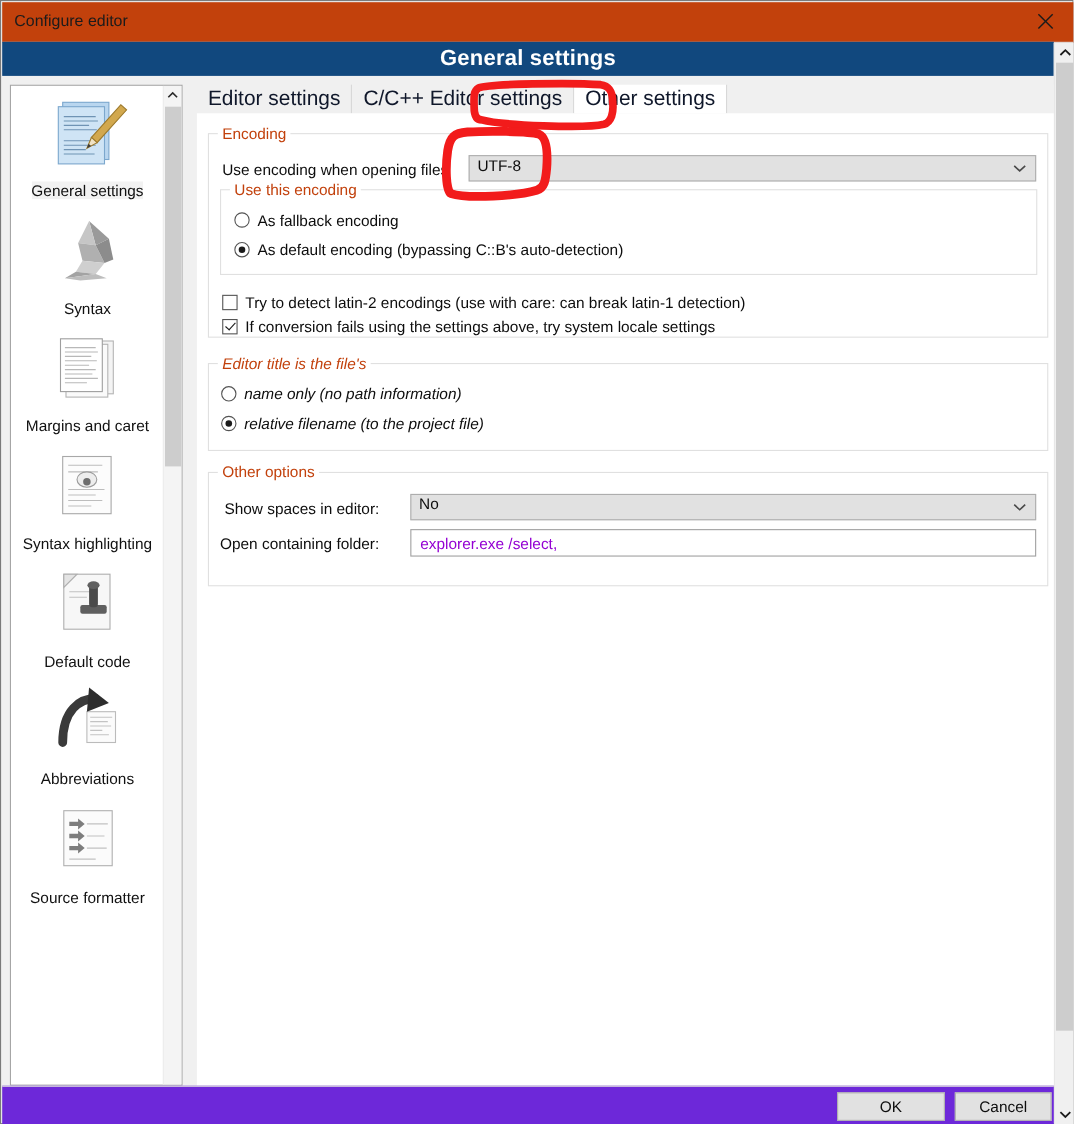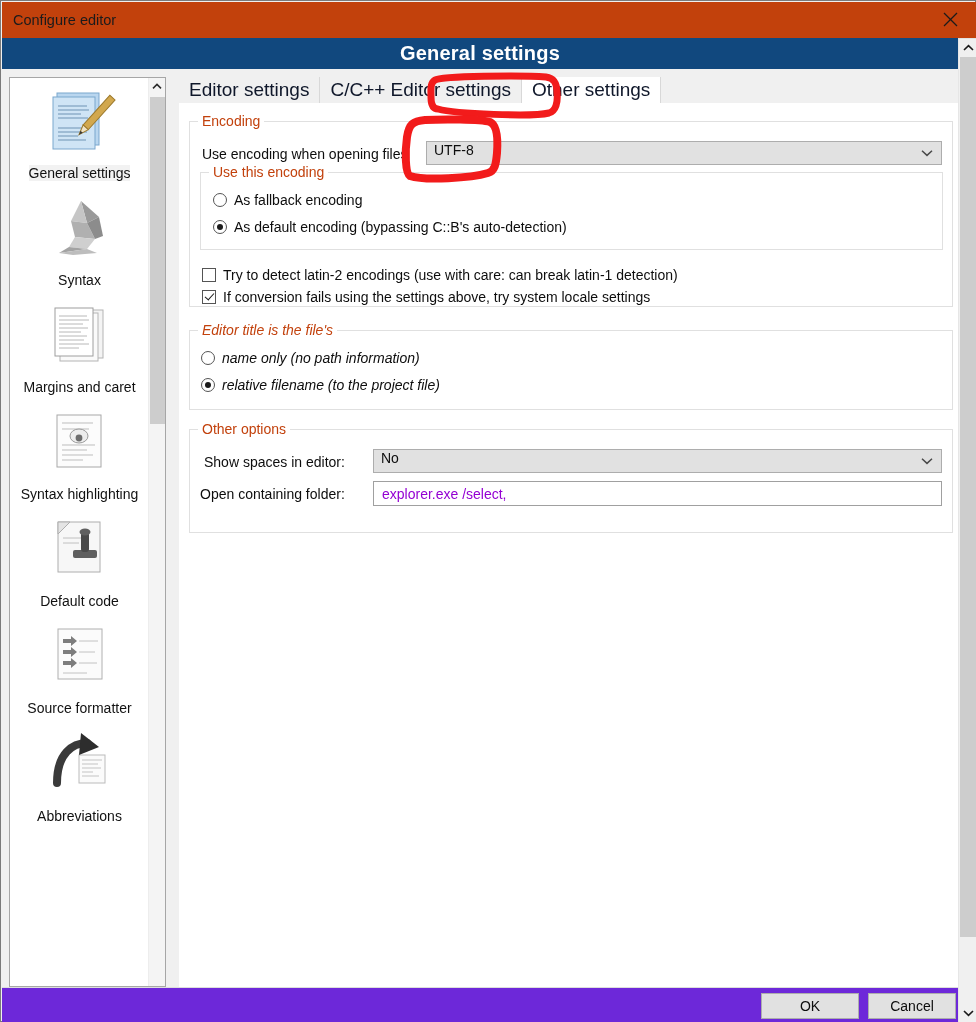--- a/index.html
+++ b/index.html
@@ -463,53 +463,53 @@
             <rect x="38" y="20" width="8" height="20" rx="3" fill="#4a4a4a"></rect>
             <ellipse cx="42" cy="20" rx="5.5" ry="3.5" fill="#606060"></ellipse>
           </svg>
         </div>
         <div class="lbl">Default code</div>
       </div>
 
       <div class="side-item">
         <div class="ico">
           <svg width="74" height="74" viewBox="0 0 74 74">
-            <rect x="15" y="10" width="44" height="50" fill="#fbfbfb" stroke="#b0b0b0"></rect>
-            <g fill="#7d7d7d">
-              <polygon points="20,20 28,20 28,17 34,22 28,27 28,24 20,24"></polygon>
-              <polygon points="20,31 28,31 28,28 34,33 28,38 28,35 20,35"></polygon>
-              <polygon points="20,42 28,42 28,39 34,44 28,49 28,46 20,46"></polygon>
-            </g>
-            <g stroke="#c2c2c2" stroke-width="1">
-              <line x1="36" y1="22" x2="55" y2="22"></line>
-              <line x1="36" y1="33" x2="52" y2="33"></line>
-              <line x1="36" y1="44" x2="54" y2="44"></line>
-              <line x1="20" y1="54" x2="44" y2="54"></line>
-            </g>
-          </svg>
-        </div>
-        <div class="lbl">Source formatter</div>
-      </div>
-
-      <div class="side-item">
-        <div class="ico">
-          <svg width="74" height="74" viewBox="0 0 74 74">
             <rect x="36" y="28" width="26" height="28" fill="#fbfbfb" stroke="#bbb"></rect>
             <g stroke="#c3c3c3" stroke-width="1">
               <line x1="39" y1="33" x2="59" y2="33"></line>
                 <line x1="39" y1="37" x2="55" y2="37"></line>
               <line x1="39" y1="41" x2="58" y2="41"></line>
                 <line x1="39" y1="45" x2="50" y2="45"></line>
               <line x1="39" y1="49" x2="56" y2="49"></line>
             </g>
             <path d="M14,56 C14,26 30,16 44,16" fill="none" stroke="#3a3a3a" stroke-width="8" stroke-linecap="round"></path>
             <polygon points="38,6 56,20 36,28" fill="#2d2d2d"></polygon>
           </svg>
         </div>
         <div class="lbl">Abbreviations</div>
+      </div>
+
+      <div class="side-item">
+        <div class="ico">
+          <svg width="74" height="74" viewBox="0 0 74 74">
+            <rect x="15" y="10" width="44" height="50" fill="#fbfbfb" stroke="#b0b0b0"></rect>
+            <g fill="#7d7d7d">
+              <polygon points="20,20 28,20 28,17 34,22 28,27 28,24 20,24"></polygon>
+              <polygon points="20,31 28,31 28,28 34,33 28,38 28,35 20,35"></polygon>
+              <polygon points="20,42 28,42 28,39 34,44 28,49 28,46 20,46"></polygon>
+            </g>
+            <g stroke="#c2c2c2" stroke-width="1">
+              <line x1="36" y1="22" x2="55" y2="22"></line>
+              <line x1="36" y1="33" x2="52" y2="33"></line>
+              <line x1="36" y1="44" x2="54" y2="44"></line>
+              <line x1="20" y1="54" x2="44" y2="54"></line>
+            </g>
+          </svg>
+        </div>
+        <div class="lbl">Source formatter</div>
       </div>
 
     </div>
 
     <div id="side-scroll">
       <div class="arrow up">
         <svg width="10" height="7" viewBox="0 0 10 7">
             <polyline points="1,5.4 5,1.4 9,5.4" fill="none" stroke="#2b2b2b" stroke-width="1.5"></polyline>
           </svg>
       </div>

